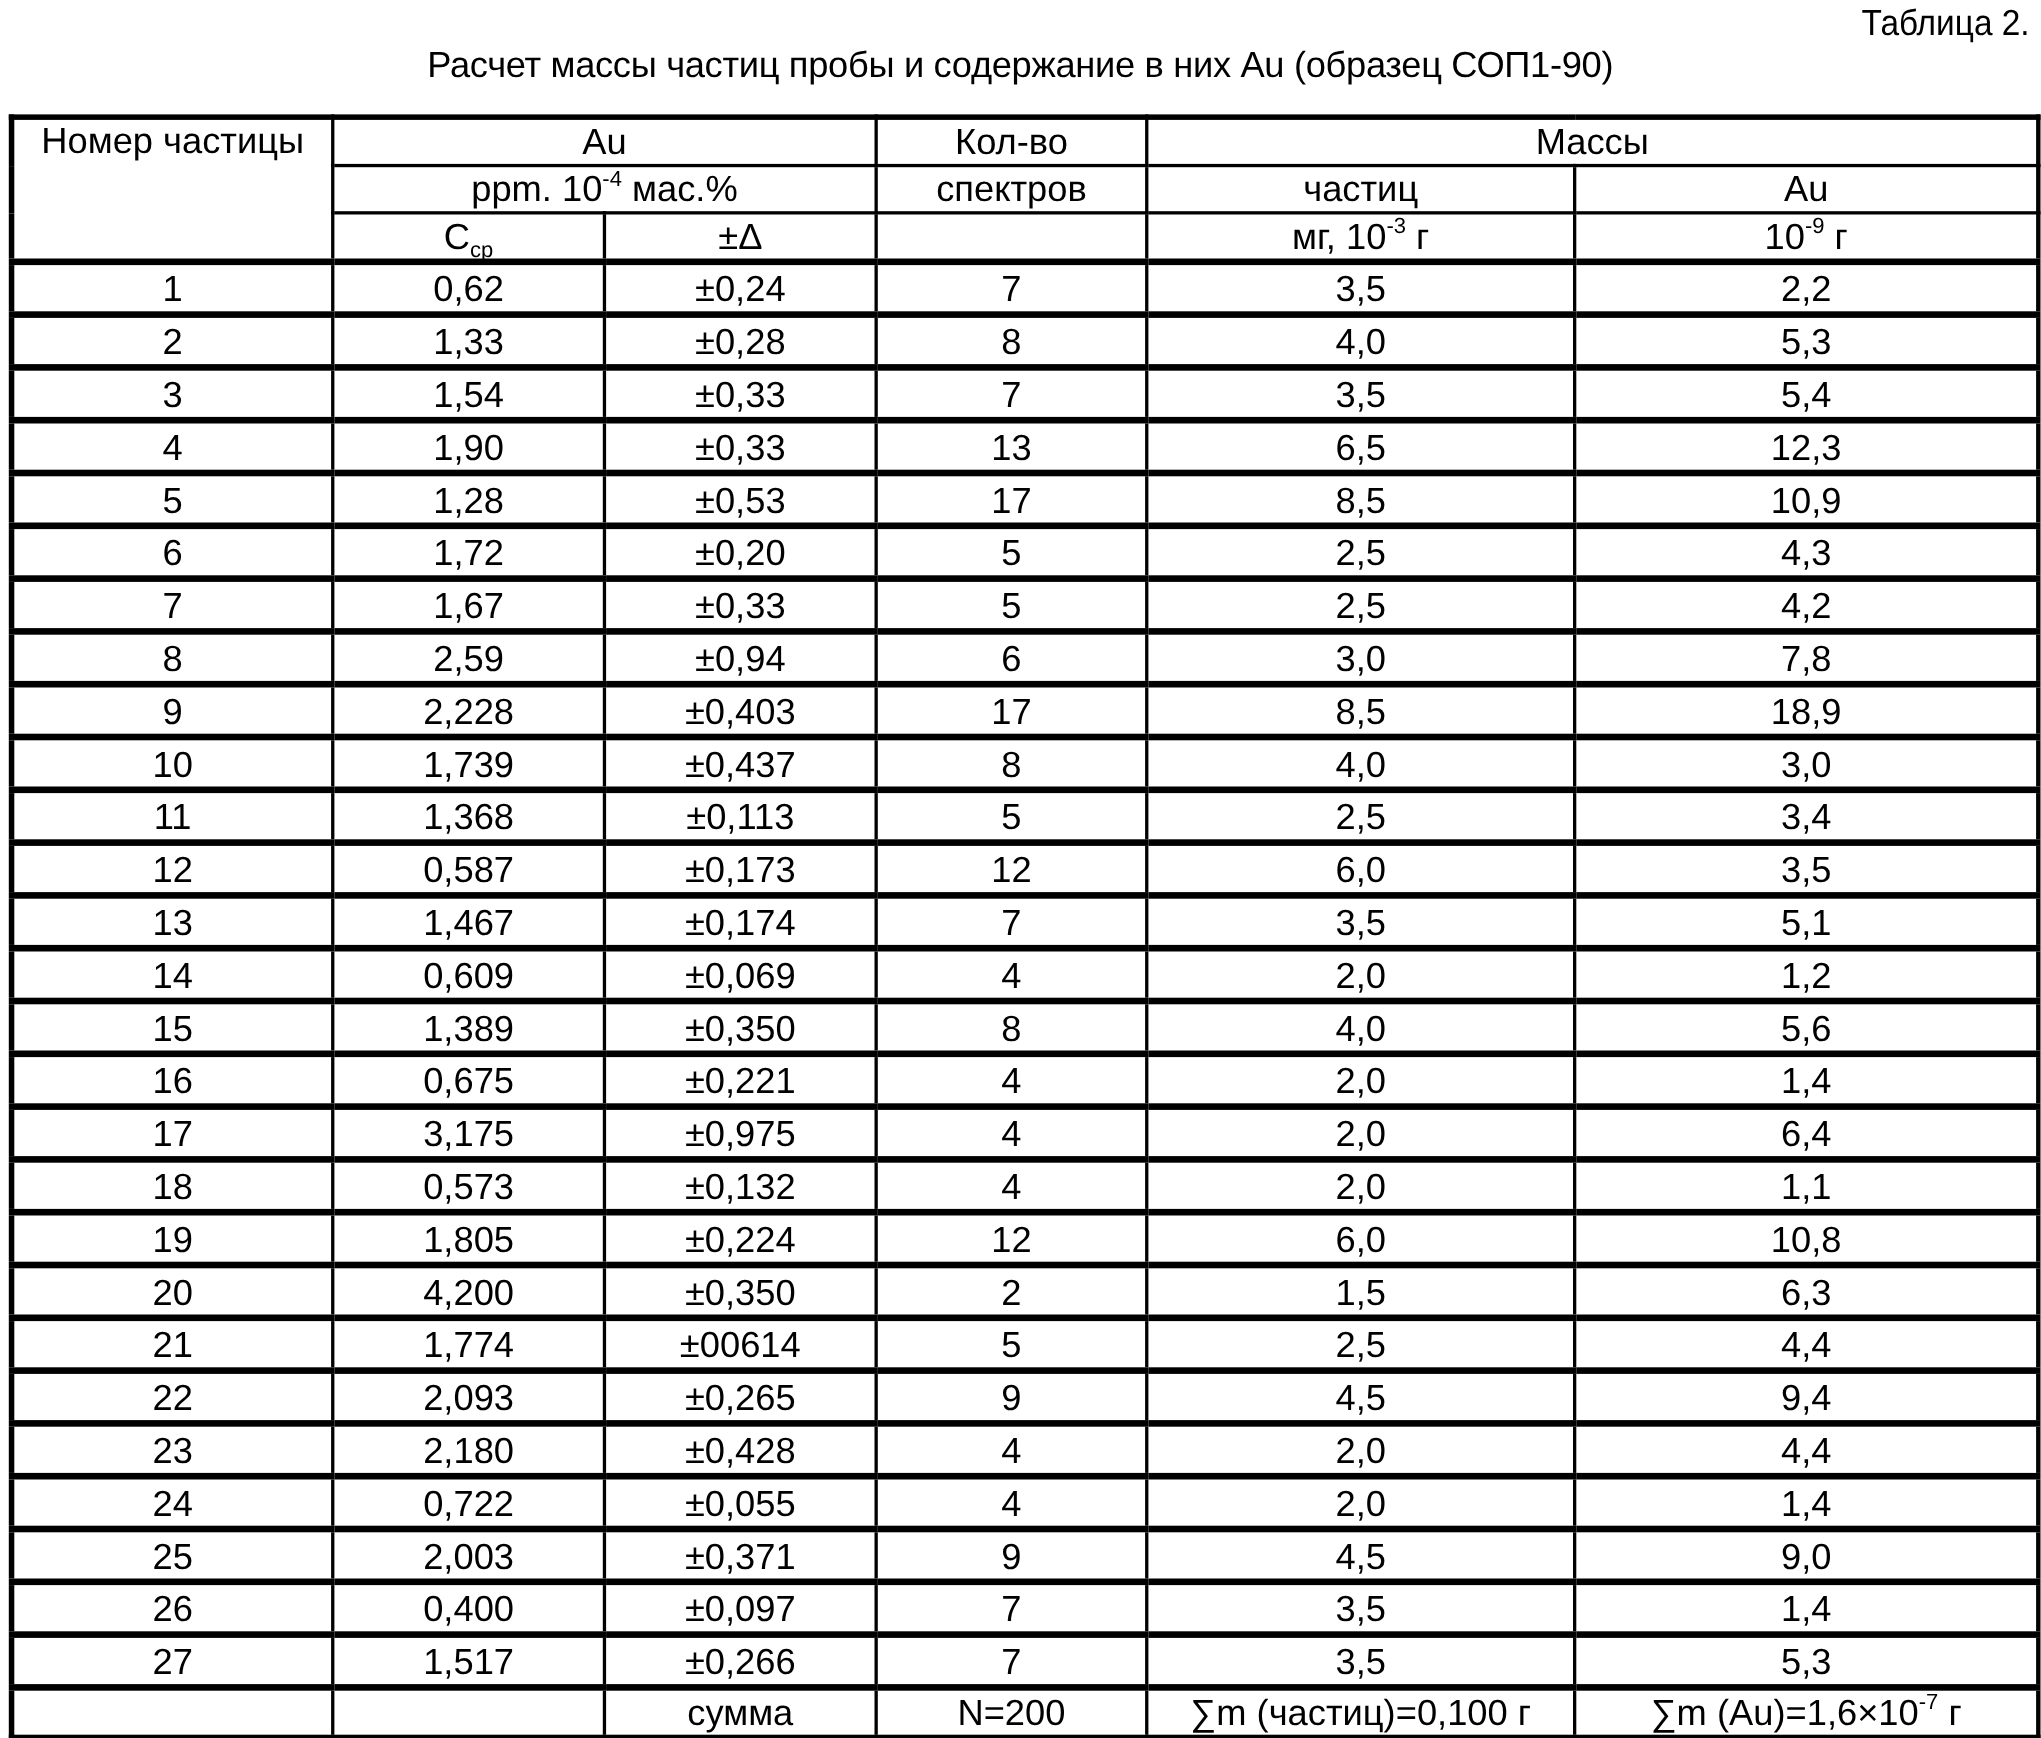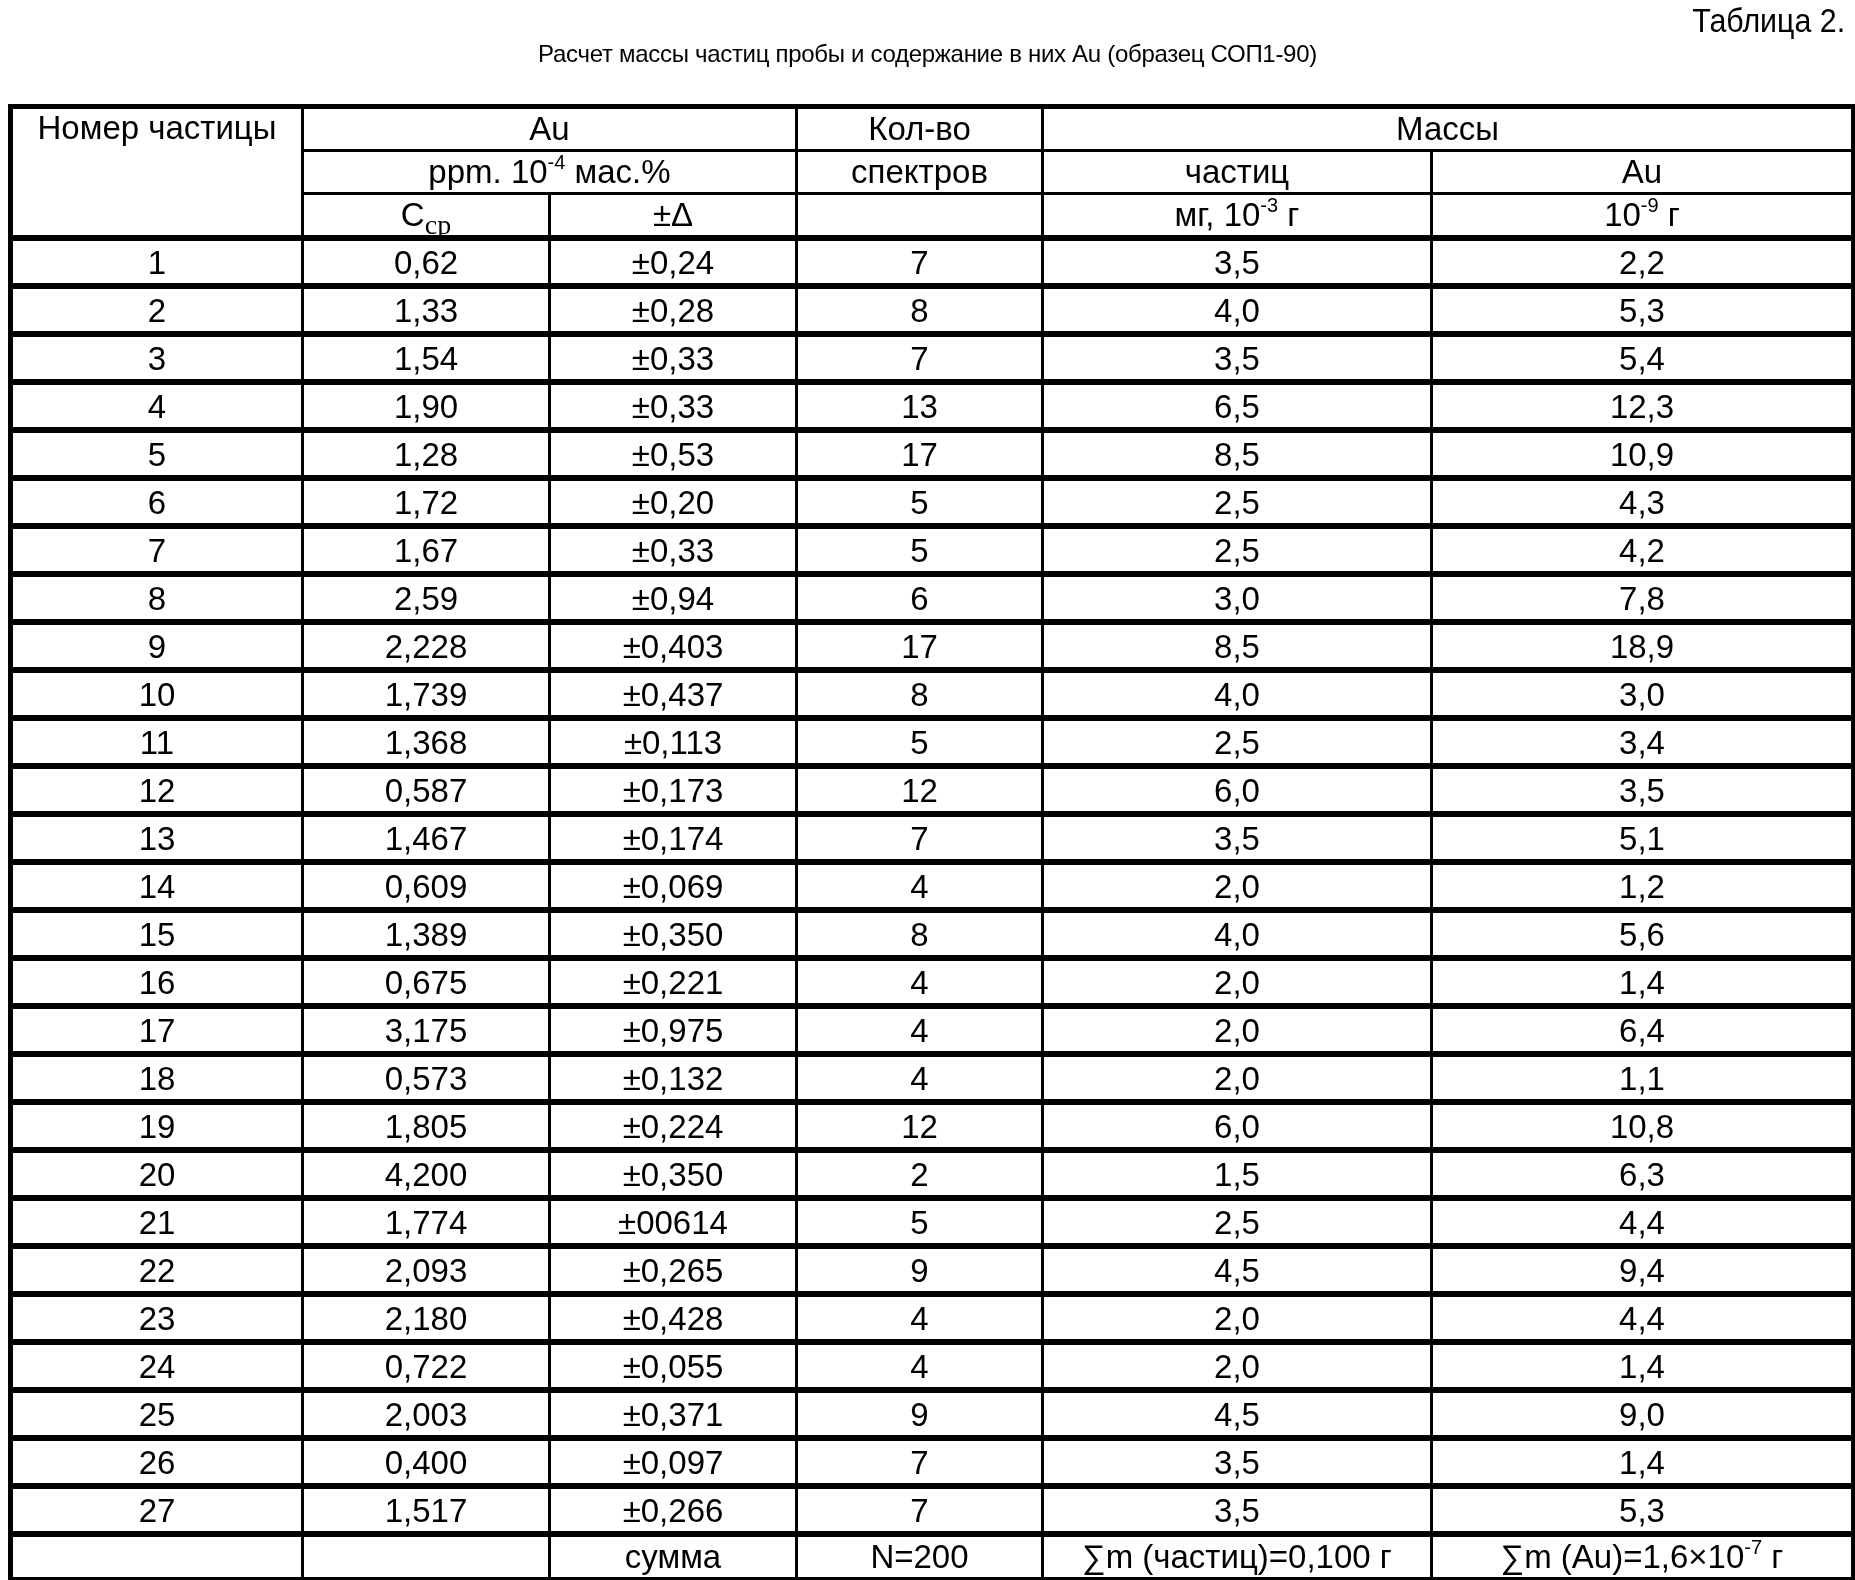--- a/index.html
+++ b/index.html
@@ -6,37 +6,37 @@
   body {
     width: 1855px; height: 1580px; position: relative; overflow: hidden;
     font-family: "Liberation Sans", "DejaVu Sans", sans-serif; color: #000;
   }
   .table-label {
     position: absolute; right: 10px; top: 2px;
     font-size: 33px; transform: scaleX(0.92); transform-origin: right top;
   }
   .title {
     position: absolute; left: 0; width: 1855px; top: 40px; text-align: center;
-    font-size: 24px; letter-spacing: -0.3px;
+    font-size: 33px; letter-spacing: -0.3px;
   }
   table {
     position: absolute; left: 8px; top: 104px; width: 1843px;
     border-collapse: collapse; table-layout: fixed;
     font-size: 33px;
   }
   td {
     border: 3px solid #000; text-align: center; vertical-align: middle;
     padding: 0; height: 40px; line-height: 38px; white-space: nowrap;
   }
   table { border: 5px solid #000; }
   tr.thick-top td { border-top-width: 6px; }
   tbody tr td { height: 40px; }
   tbody tr.row td { padding-top: 2px; }
   sup { font-size: 20px; vertical-align: 14px; line-height: 0; }
-  sub { font-size: 28px; vertical-align: -8px; line-height: 0; font-family: Liberation Serif, serif; }
+  sub { font-size: 20px; vertical-align: -8px; line-height: 0; }
 </style>
 </head>
 <body>
 
 <div class="table-label">Таблица 2.</div>
 <div class="title">Расчет массы частиц пробы и содержание в них Au (образец СОП1-90)</div>
 
 <table>
   <colgroup>
     <col style="width:292px">

